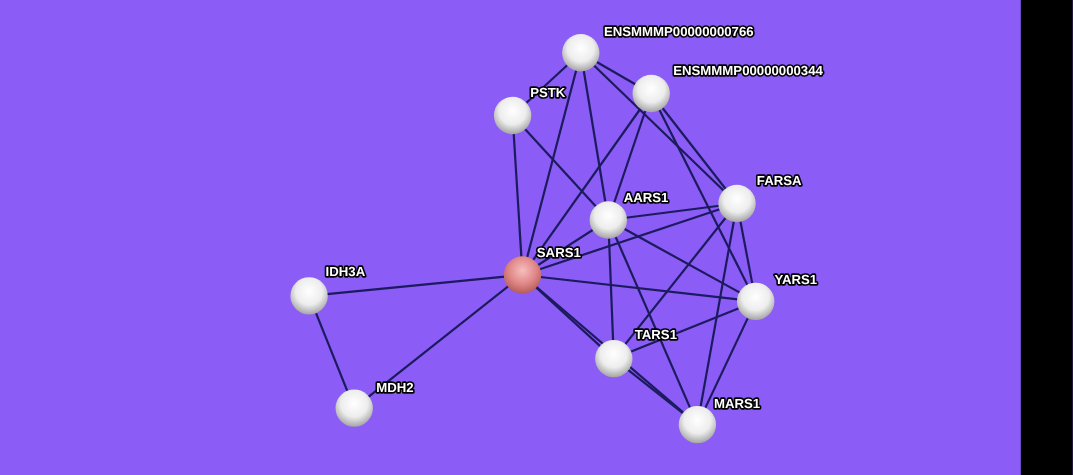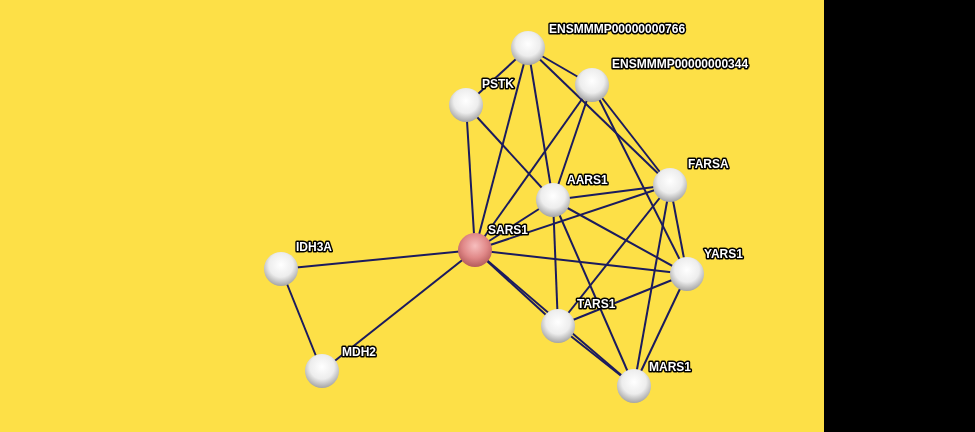--- a/index.html
+++ b/index.html
@@ -2,23 +2,23 @@
 <html><head>
 <meta charset="utf-8">
 <style>
   html, body {
     margin: 0;
     padding: 0;
     background: #000000;
   }
   #stage {
     position: relative;
-    width: 824px;
+    width: 928px;
     height: 432px;
-    background: #fde047;
+    background: #8b5cf6;
     overflow: hidden;
   }
   svg { display: block; }
   text.node-label {
     font-family: "Liberation Sans", "DejaVu Sans", sans-serif;
     font-size: 12px;
     font-weight: bold;
     fill: #ffffff;
     stroke: #000000;
     stroke-width: 3px;

